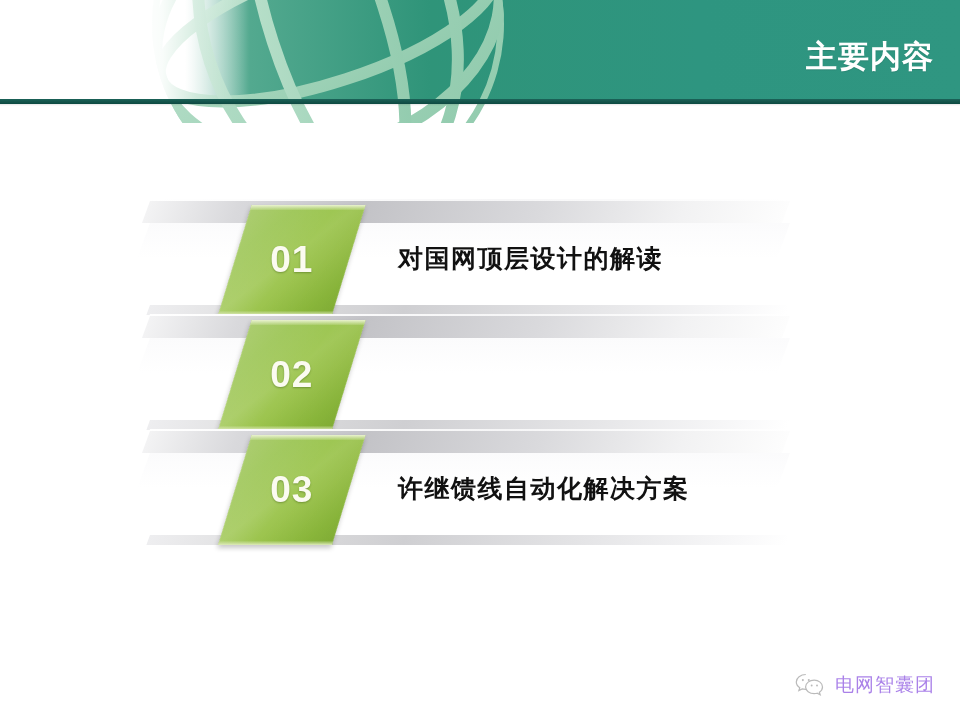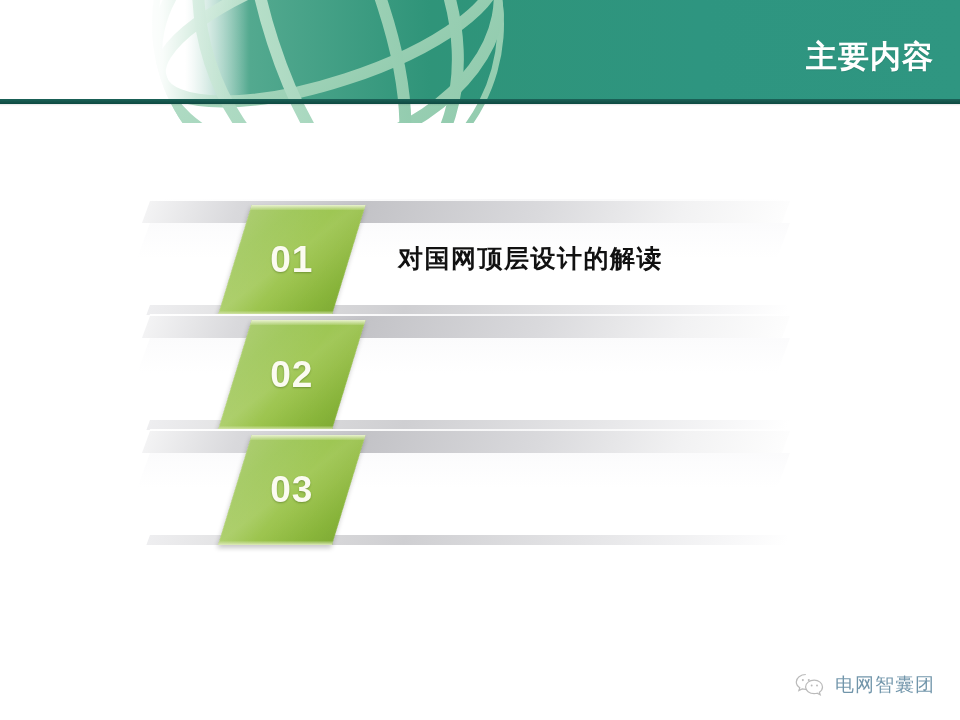--- a/index.html
+++ b/index.html
@@ -250,21 +250,21 @@
     align-items: center;
     gap: 9px;
     opacity: 0.58;
   }
   .wechat-icon {
     width: 32px;
     height: 26px;
     display: block;
   }
   .footer-text {
-    color: #0c4a6e;
+    color: #6d28d9;
     font-size: 19px;
     letter-spacing: 1px;
     white-space: nowrap;
   }
 </style>
 </head>
 <body>
 
 <div class="slide">
 
@@ -339,20 +339,21 @@
         <div class="band-top"></div>
         <div class="band-body"></div>
         <div class="band-bottom"></div>
       </div>
       <div class="tile">
         <div class="tile-sheen"></div>
         <div class="tile-hi-top"></div>
         <div class="tile-hi-bottom"></div>
         <div class="tile-num">03</div>
       </div>
+      <div class="row-label">许继馈线自动化解决方案</div>
     </div>
 
   </div>
 
   <div class="footer-mark">
     <svg class="wechat-icon" viewBox="0 0 42 34" xmlns="http://www.w3.org/2000/svg">
       <g fill="none" stroke="#8a8a8a" stroke-width="1.6">
         <path d="M15.5 3.2C8.6 3.2 3 7.6 3 13c0 3.0 1.8 5.7 4.6 7.5l-1.2 3.9 4.3-2.3c1.5.4 3.1.6 4.8.6.5 0 1 0 1.5-.1"></path>
         <path d="M26.5 10.6c-6.2 0-11.3 4.0-11.3 8.9 0 4.9 5.1 8.9 11.3 8.9 1.4 0 2.7-.2 3.9-.6l4.0 2.1-1.1-3.5c2.5-1.6 4.1-4.1 4.1-6.9 0-4.9-5.0-8.9-10.9-8.9z"></path>
       </g>

